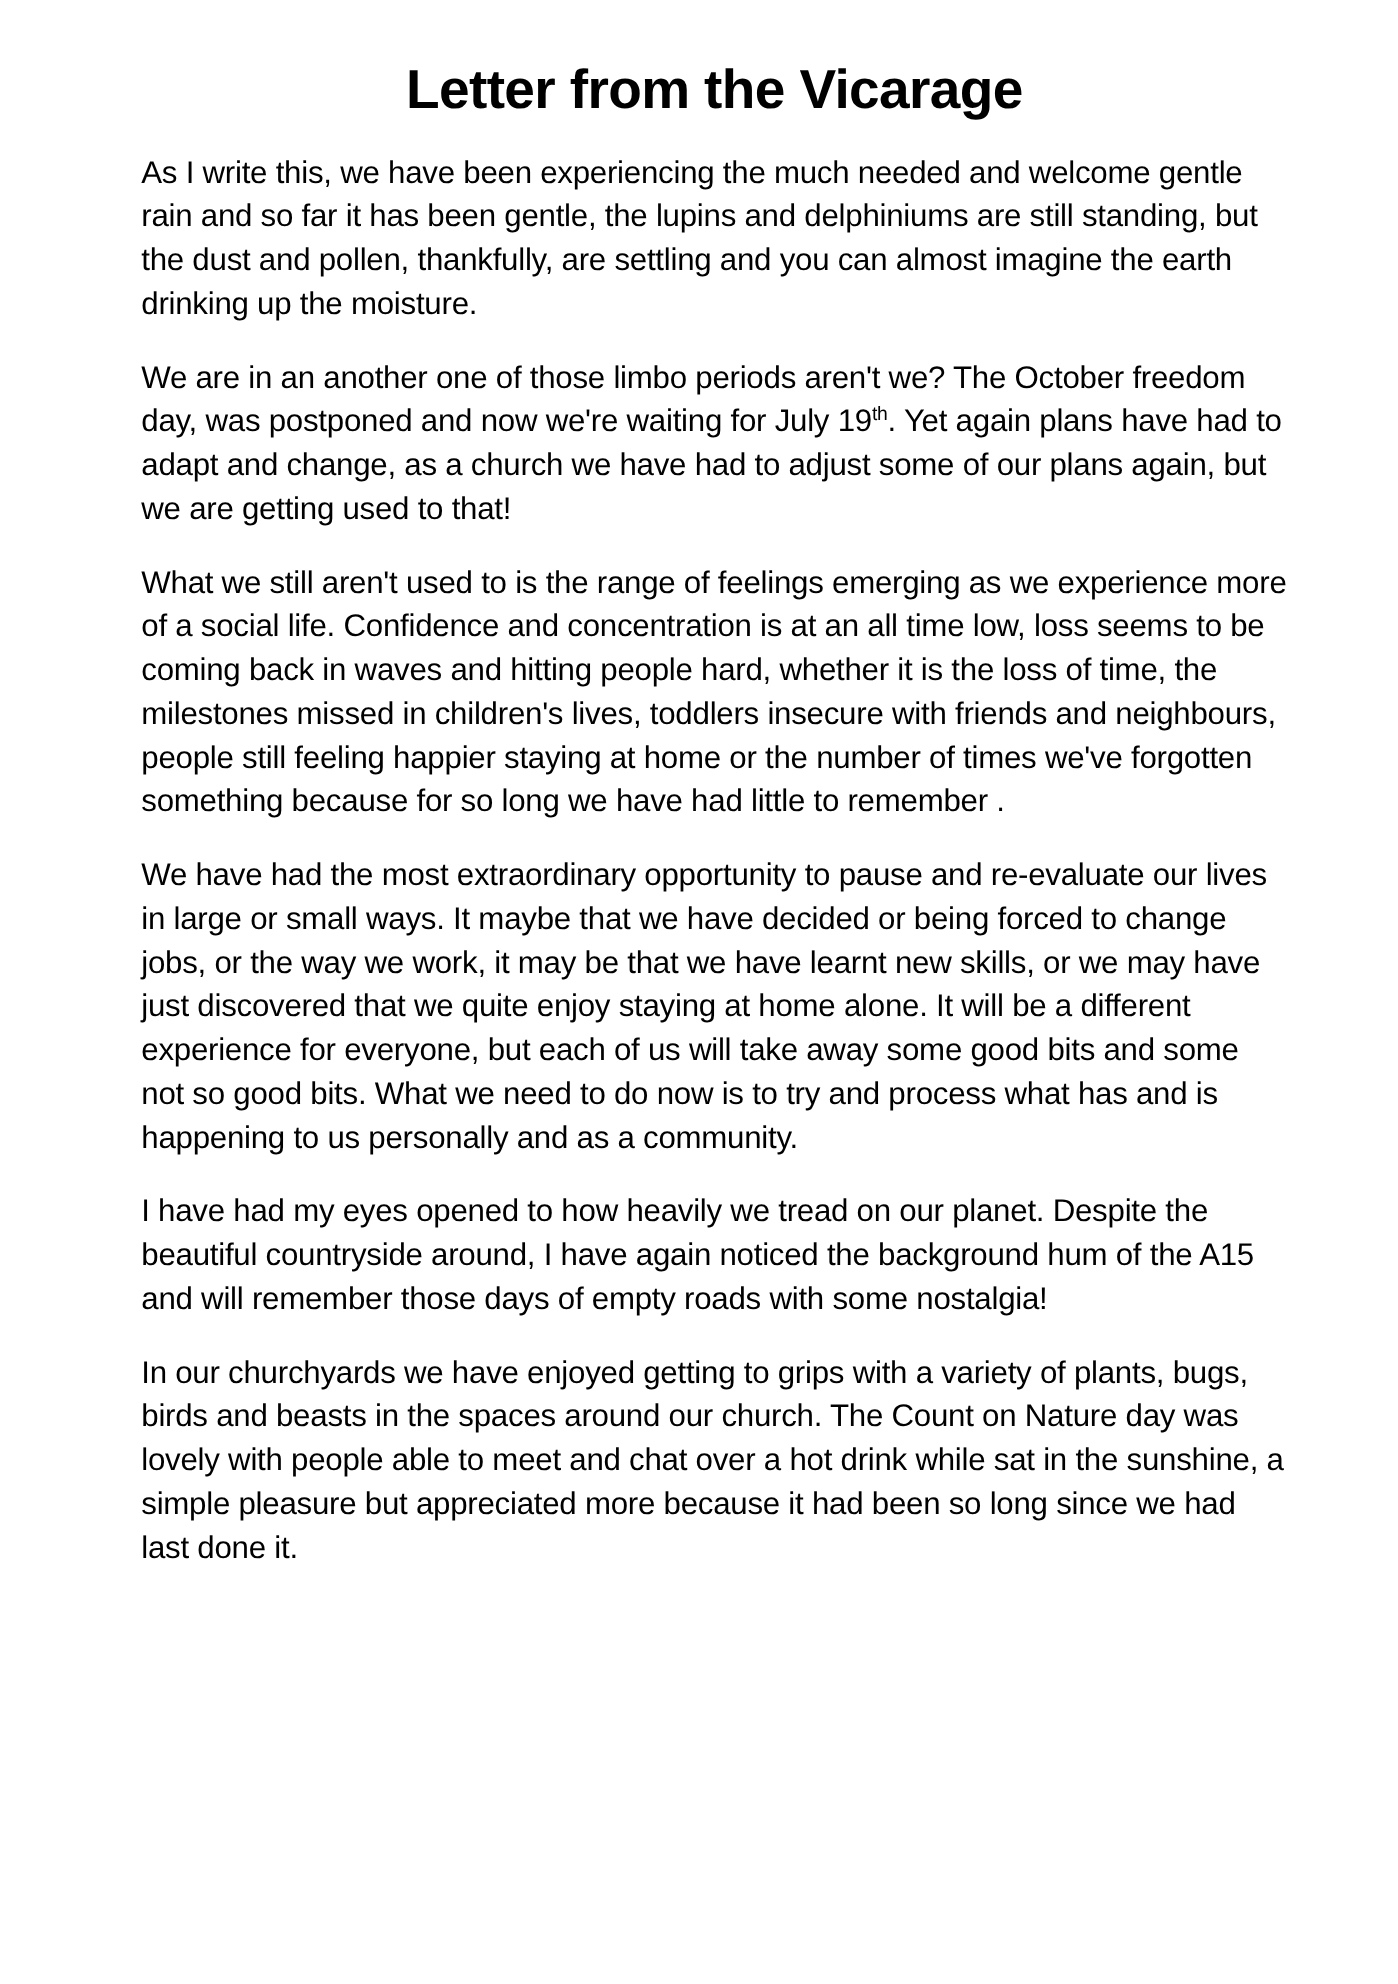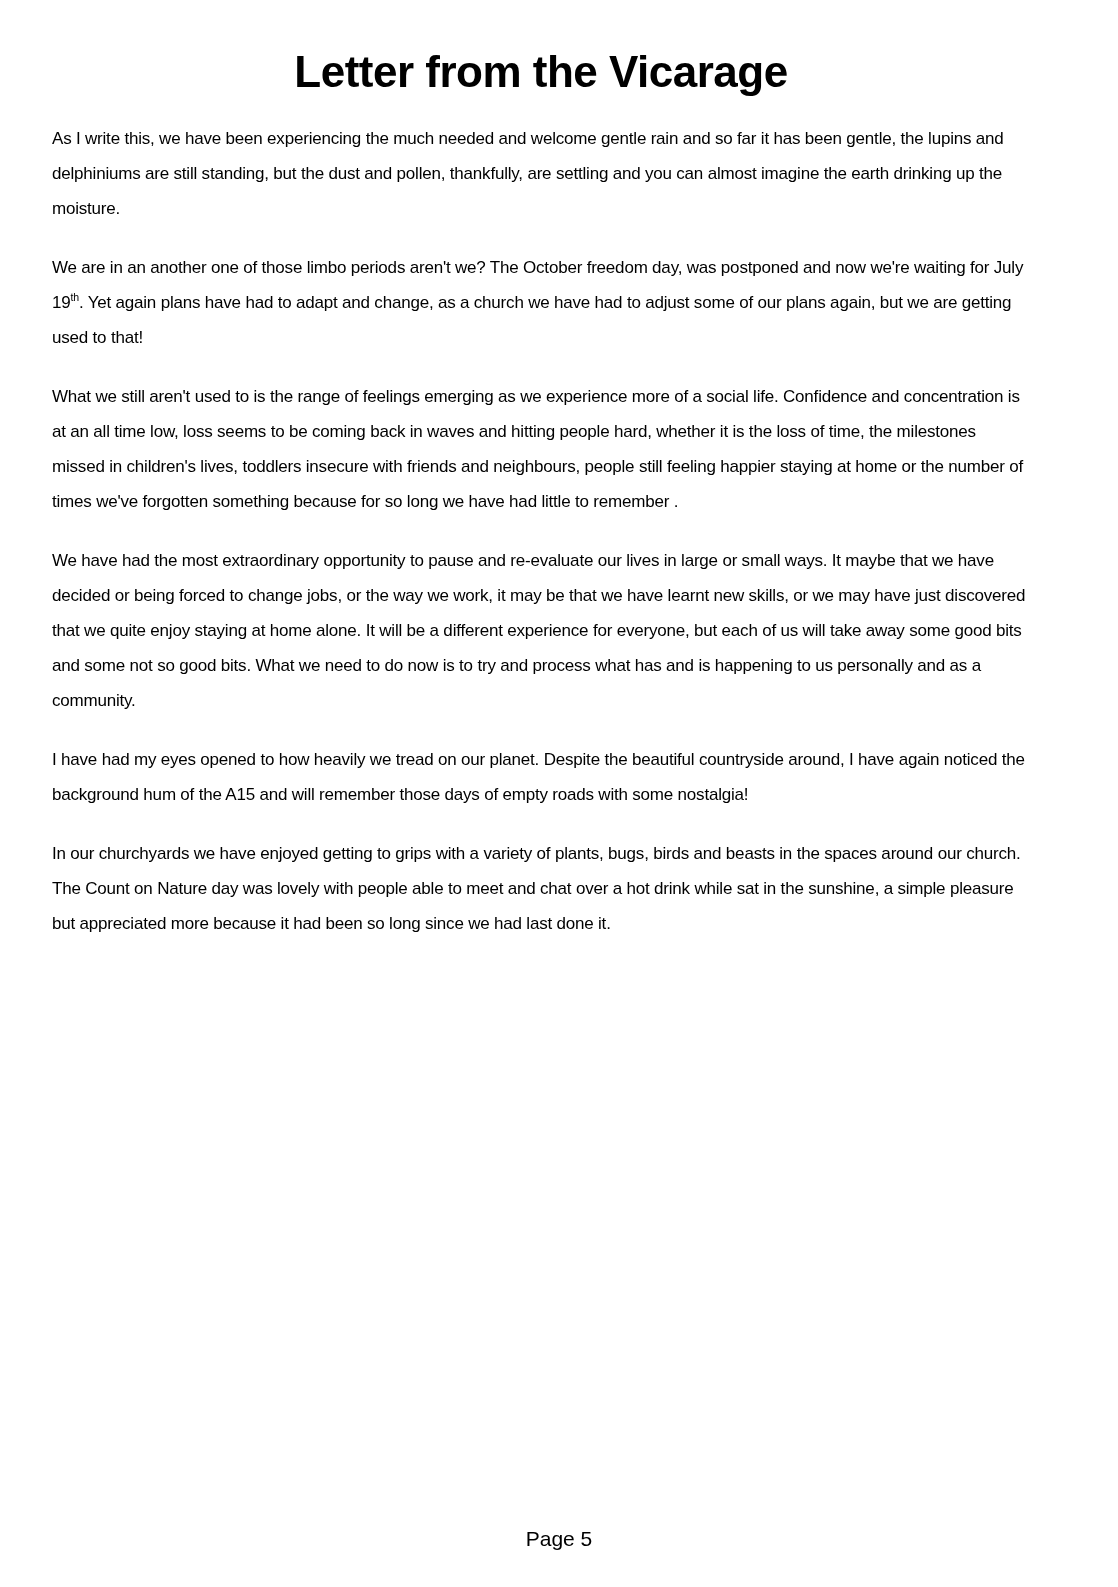--- a/index.html
+++ b/index.html
@@ -12,34 +12,34 @@
     height: 1587px;
     font-family: "Liberation Sans", "DejaVu Sans", sans-serif;
     color: #000000;
     position: relative;
     overflow: hidden;
   }
   .page {
     box-sizing: border-box;
     width: 1118px;
     height: 1307px;
-    padding: 46px 88px 0 52px;
+    padding: 46px 88px 0 113px;
     background: #ffffff;
   }
   h1.title {
     margin: 0 0 22px 0;
     text-align: center;
     font-size: 44px;
     line-height: 1.2;
     font-weight: 700;
     letter-spacing: -0.5px;
   }
   p.body-para {
     margin: 0 0 24px 0;
-    font-size: 17px;
+    font-size: 25px;
     line-height: 35px;
     letter-spacing: -0.2px;
     text-align: left;
   }
   p.body-para sup {
     font-size: 0.62em;
     line-height: 0;
     vertical-align: super;
   }
   p.contd {
@@ -74,15 +74,14 @@
 
 
 
   <p class="body-para">We have had the most extraordinary opportunity to pause and re-evaluate our lives in large or small ways. It maybe that we have decided or being forced to change jobs, or the way we work, it may be that we have learnt new skills, or we may have just discovered that we quite enjoy staying at home alone. It will be a different experience for everyone, but each of us will take away some good bits and some not so good bits. What we need to do now is to try and process what has and is happening to us personally and as a community.</p>
 
   <p class="body-para">I have had my eyes opened to how heavily we tread on our planet. Despite the beautiful countryside around, I have again noticed the background hum of the A15 and will remember those days of empty roads with some nostalgia!</p>
 
   <p class="body-para">In our churchyards we have enjoyed getting to grips with a variety of plants, bugs, birds and beasts in the spaces around our church. The Count on Nature day was lovely with people able to meet and chat over a hot drink while sat in the sunshine, a simple pleasure but appreciated more because it had been so long since we had last done it.</p>
 
 
-  <div class="footer">Page 5</div>
 
 </div>
 
 </body></html>

